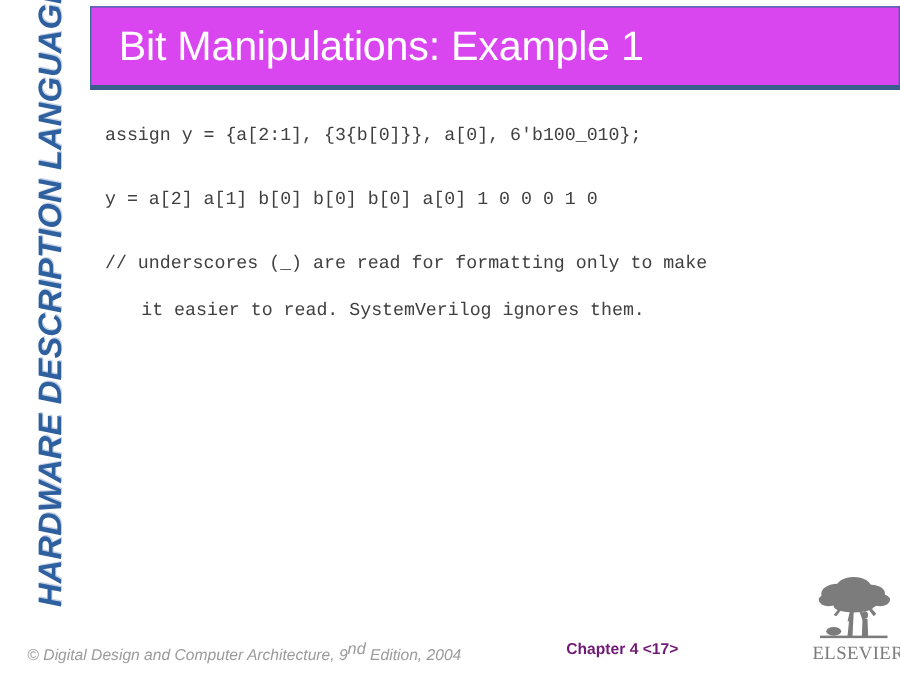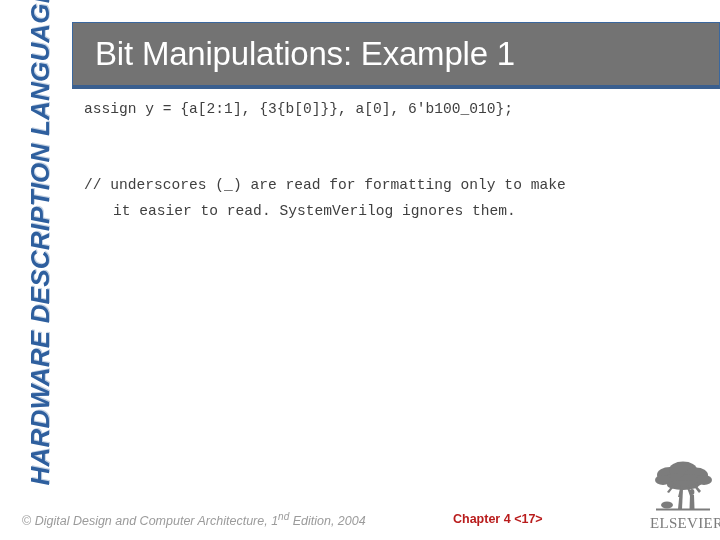--- a/index.html
+++ b/index.html
@@ -47,24 +47,24 @@
     letter-spacing: 0.2px;
     color: #2e5f9e;
     white-space: nowrap;
     text-shadow: 1px 1px 0 rgba(120,150,190,0.45);
   }
 
   
   #header-band {
     position: absolute;
     left: 72px;
-    top: 22px;
+    top: 5px;
     width: 648px;
     height: 67px;
-    background: #737373;
+    background: #d946ef;
     border: 1px solid #3a679e;
     border-bottom: 4px solid #3a5f8f;
     box-sizing: border-box;
     padding-left: 16px;
   }
   #header-title {
     position: absolute;
     left: 22px;
     top: 50%;
     transform: translateY(-52%);
@@ -90,53 +90,54 @@
     line-height: 26px;
     color: #404040;
     white-space: pre;
     letter-spacing: 0px;
   }
   .code-line.bold {
     font-weight: bold;
   }
   .code-line.indent {
     padding-left: 29px;
+    margin-top: 12px;
   }
   .code-gap {
     height: 25px;
   }
 
   
   #footer-copyright {
     position: absolute;
     left: 22px;
     top: 511px;
     font-family: "Liberation Sans", sans-serif;
     font-style: italic;
     font-size: 12.5px;
     color: #9b9b9b;
     white-space: nowrap;
   }
   #footer-copyright .sup {
-    font-size: 10px;
+    font-size: 13px;
     vertical-align: 5px;
     font-style: italic;
     margin-top: 22px;
   }
   #footer-copyright .nonitalic {
     font-style: normal;
   }
   #footer-chapter {
     position: absolute;
     left: 453px;
     top: 512px;
     font-family: "Liberation Sans", sans-serif;
     font-weight: bold;
     font-size: 12.5px;
-    color: #b91c1c;
+    color: #701a75;
     white-space: nowrap;
     text-align: right;
   }
 
   
   #elsevier-logo {
     position: absolute;
     left: 650px;
     top: 459px;
     width: 66px;
@@ -166,26 +167,27 @@
     <div id="sidebar-text">HARDWARE DESCRIPTION LANGUAGES</div>
   </div>
 
   <div id="header-band">
     <div id="header-title">Bit Manipulations: Example 1</div>
   </div>
 
   <div id="code-body">
     <div class="code-line">assign y = {a[2:1], {3{b[0]}}, a[0], 6'b100_010};</div>
     <div class="code-gap"></div>
+    <div class="code-line">y = a[2] a[1] b[0] b[0] b[0] a[0] 1 0 0 0 1 0</div>
     <div class="code-gap"></div>
     <div class="code-line">// underscores (_) are read for formatting only to make</div>
     <div class="code-line indent">it easier to read. SystemVerilog ignores them.</div>
   </div>
 
-  <div id="footer-copyright"><span class="nonitalic">©</span><span> Digital Design and Computer Architecture, 1</span><span class="sup">nd</span><span> Edition, 2004</span></div>
+  <div id="footer-copyright"><span class="nonitalic">©</span><span> Digital Design and Computer Architecture, 9</span><span class="sup">nd</span><span> Edition, 2004</span></div>
 
   <div id="footer-chapter">Chapter 4 &lt;17&gt;</div>
 
   <div id="elsevier-logo">
     <svg width="66" height="56" viewBox="0 0 66 56" aria-hidden="true">
       <g fill="#7c7c7c">
 
         <ellipse cx="20" cy="16" rx="13" ry="8"></ellipse>
         <ellipse cx="33" cy="11" rx="14" ry="8.5"></ellipse>
         <ellipse cx="46" cy="16" rx="12" ry="7.5"></ellipse>

